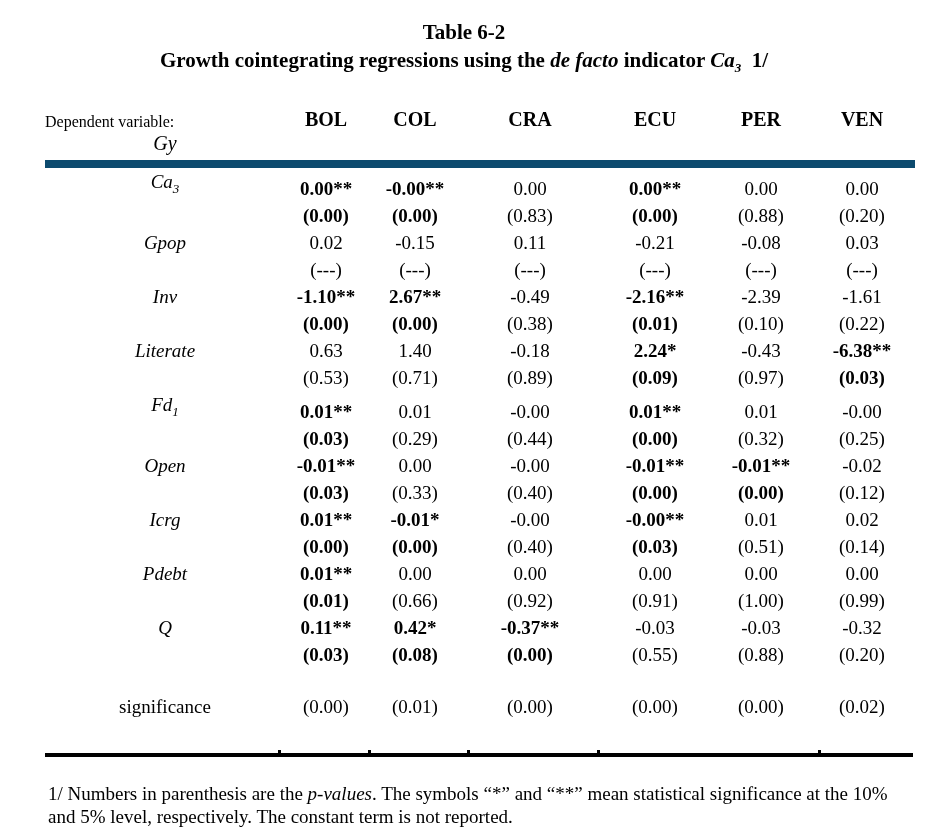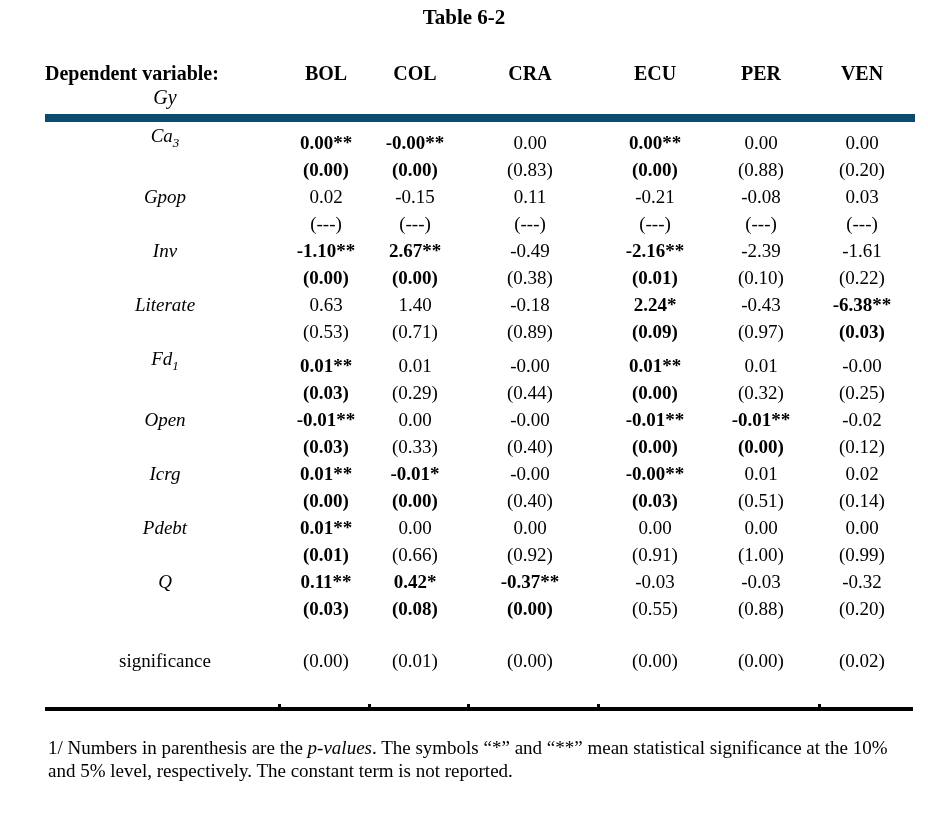--- a/index.html
+++ b/index.html
@@ -1,32 +1,32 @@
 <!DOCTYPE html>
 <html><head>
 <meta charset="utf-8">
 <style>
   html, body { margin: 0; padding: 0; background: #ffffff; }
   .page {
     width: 928px; height: 835px; position: relative; overflow: hidden;
     background: #ffffff; color: #000000;
     font-family: "Liberation Serif", serif;
   }
-  .title1 { padding-top: 5px; text-align: center; font-size: 21px; font-weight: bold; }
+  .title1 { padding-top: 20px; text-align: center; font-size: 21px; font-weight: bold; }
   .title2 { margin-top: 3px; text-align: center; font-size: 21px; font-weight: bold; }
   .title2 em { font-style: italic; }
   .title2 sub, .rowlabel sub { font-size: 13px; }
 
   table.regtable {
     border-collapse: collapse; table-layout: fixed;
     width: 870px; margin: 27px 0 0 45px;
   }
   .regtable th, .regtable td { padding: 0; vertical-align: bottom; }
 
-  .dep-label { font-weight: bold; text-align: left; padding-left: 17px; font-size: 20px; white-space: nowrap; height: 28px; }
+  .dep-label { font-weight: normal; text-align: left; padding-left: 17px; font-size: 16px; white-space: nowrap; height: 28px; }
   .colhead  { font-weight: bold; text-align: center; font-size: 20px; height: 28px; }
   .gy-row th { border-bottom: 8px solid #0c4a6e; padding-bottom: 5px; height: 24px; }
   .gy-cell  { text-align: center; padding-left: 45px; font-style: italic; font-weight: normal; font-size: 20px; }
 
   .regtable tbody td { height: 27px; line-height: 27px; text-align: center; font-size: 19px; }
   .rowlabel { text-align: left; padding-left: 17px; font-style: italic; white-space: nowrap; margin-top: 40px; }
   .bold { font-weight: bold; }
   tr.spacer td { height: 25px; }
   .chi-label { text-align: left; padding-left: 17px; font-style: normal; white-space: nowrap; }
   .chi-label sup { font-size: 13px; }
@@ -37,20 +37,21 @@
   .footnote { margin: 25px 0 0 48px; width: 858px; font-size: 19px; line-height: 23.5px; }
   .footnote em { font-style: italic; }
 </style>
 </head>
 <body>
 
 <div class="page">
 
   <div class="title1">Table 6-2</div>
 
+  <div class="title2"><span>Growth cointegrating regressions using the </span><em>de facto</em><span> indicator </span><em><span>Ca</span><sub>3</sub></em><span>&nbsp;&nbsp;1/</span></div>
 
   <table class="regtable">
     <colgroup>
       <col style="width:240px">
         <col style="width:82px">
         <col style="width:96px">
       <col style="width:134px">
         <col style="width:116px">
         <col style="width:96px">
         <col style="width:106px">

